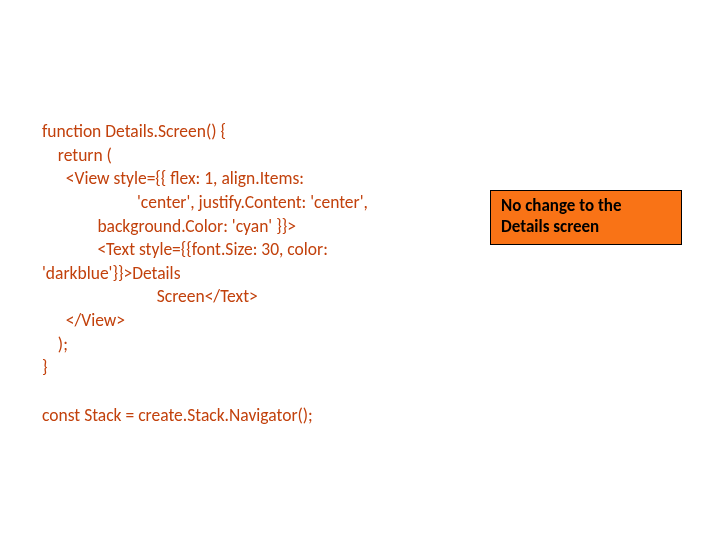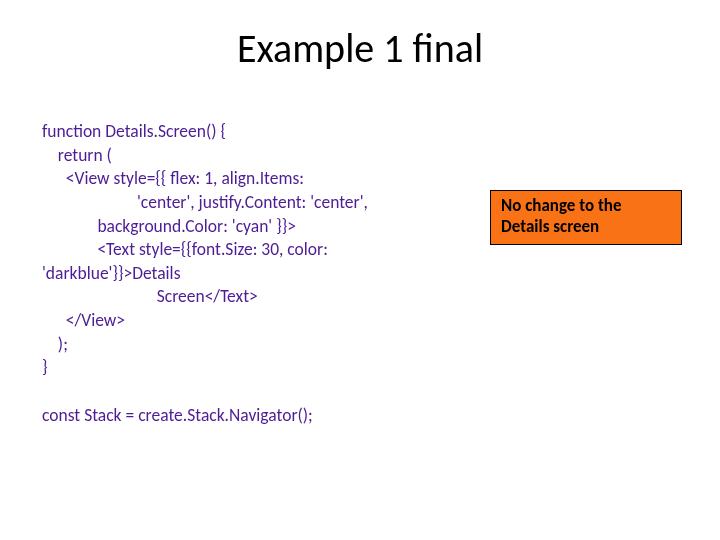--- a/index.html
+++ b/index.html
@@ -26,21 +26,21 @@
     font-size: 40px;
     color: #000;
     font-weight: 400;
   }
   .code-block {
     position: absolute;
     top: 120px;
     left: 42px;
     width: 380px;
     font-size: 17.5px;
-    color: #4c1d95;
+    color: #c2410c;
     line-height: 1.35;
     white-space: pre-wrap;
     font-family: Calibri, Arial, sans-serif;
   }
   .note-box {
     position: absolute;
     top: 190px;
     left: 490px;
     width: 170px;
     background: #f97316;
@@ -49,21 +49,20 @@
     font-size: 17px;
     font-weight: 700;
     color: #000;
     line-height: 1.25;
   }
 </style>
 </head>
 <body>
 
 <div class="slide">
-  <div class="title">Example 1 final</div>
   <div class="code-block">function Details.Screen() {
     return (
       &lt;View style={{ flex: 1, align.Items:
                         'center', justify.Content: 'center',
               background.Color: 'cyan' }}&gt;
               &lt;Text style={{font.Size: 30, color: 'darkblue'}}&gt;Details
                              Screen&lt;/Text&gt;
       &lt;/View&gt;
     );
 }

